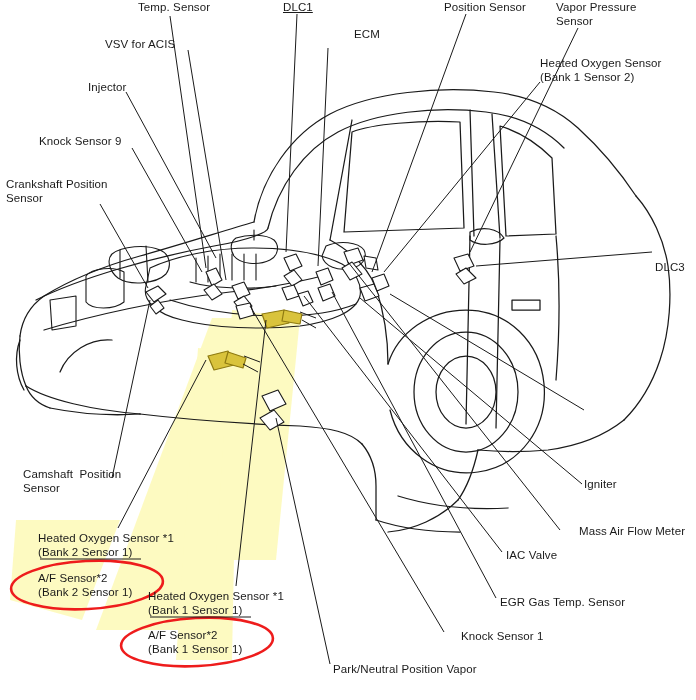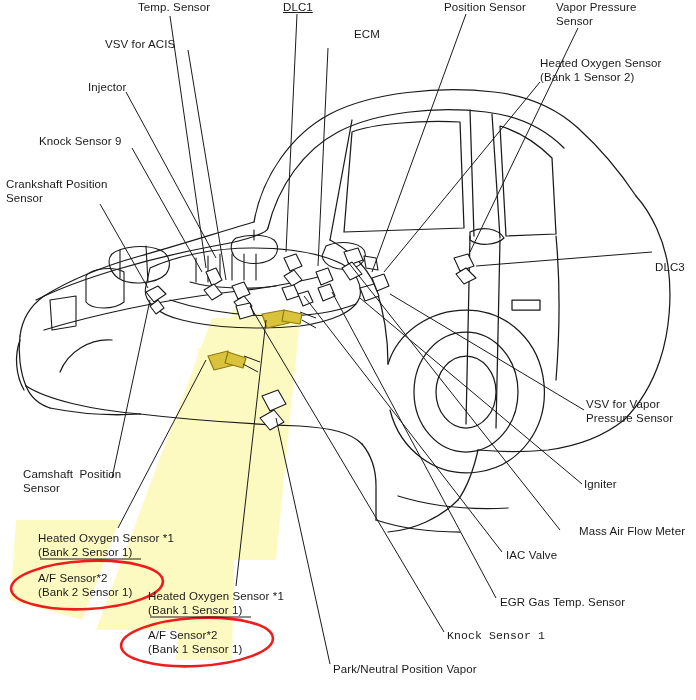--- a/index.html
+++ b/index.html
@@ -230,32 +230,30 @@
 Sensor</div>
   <div class="label" style="left:105px; top:37px;">VSV for ACIS</div>
   <div class="label" style="left:314px; top:27px;padding-left:40px;">ECM</div>
   <div class="label" style="left:540px; top:56px;">Heated Oxygen Sensor
 (Bank 1 Sensor 2)</div>
   <div class="label" style="left:88px;  top:80px;">Injector</div>
   <div class="label" style="left:39px;  top:134px;">Knock Sensor 9</div>
   <div class="label" style="left:6px;   top:177px;">Crankshaft Position
 Sensor</div>
   <div class="label" style="left:655px; top:260px;">DLC3</div>
-  <div class="label" style="left:586px; top:397px;">VSV for Vapor
-Pressure Sensor</div>
   <div class="label" style="left:23px;  top:467px;">Camshaft  Position
 Sensor</div>
   <div class="label" style="left:584px; top:477px;">Igniter</div>
   <div class="label" style="left:563px; top:524px;padding-left:16px;">Mass Air Flow Meter</div>
   <div class="label" style="left:38px;  top:531px;">Heated Oxygen Sensor *1
 (Bank 2 Sensor 1)</div>
   <div class="label" style="left:506px; top:548px;">IAC Valve</div>
   <div class="label" style="left:38px;  top:571px;">A/F Sensor*2
 (Bank 2 Sensor 1)</div>
   <div class="label" style="left:148px; top:589px;">Heated Oxygen Sensor *1
 (Bank 1 Sensor 1)</div>
   <div class="label" style="left:500px; top:595px;">EGR Gas Temp. Sensor</div>
-  <div class="label" style="left:447px; top:629px;font-family:Liberation Mono, monospace;">Knock Sensor 1</div>
+  <div class="label" style="left:461px; top:629px;">Knock Sensor 1</div>
   <div class="label" style="left:148px; top:628px;">A/F Sensor*2
 (Bank 1 Sensor 1)</div>
   <div class="label" style="left:333px; top:662px;">Park/Neutral Position Vapor</div>
 
 </div>
 
 </body></html>

